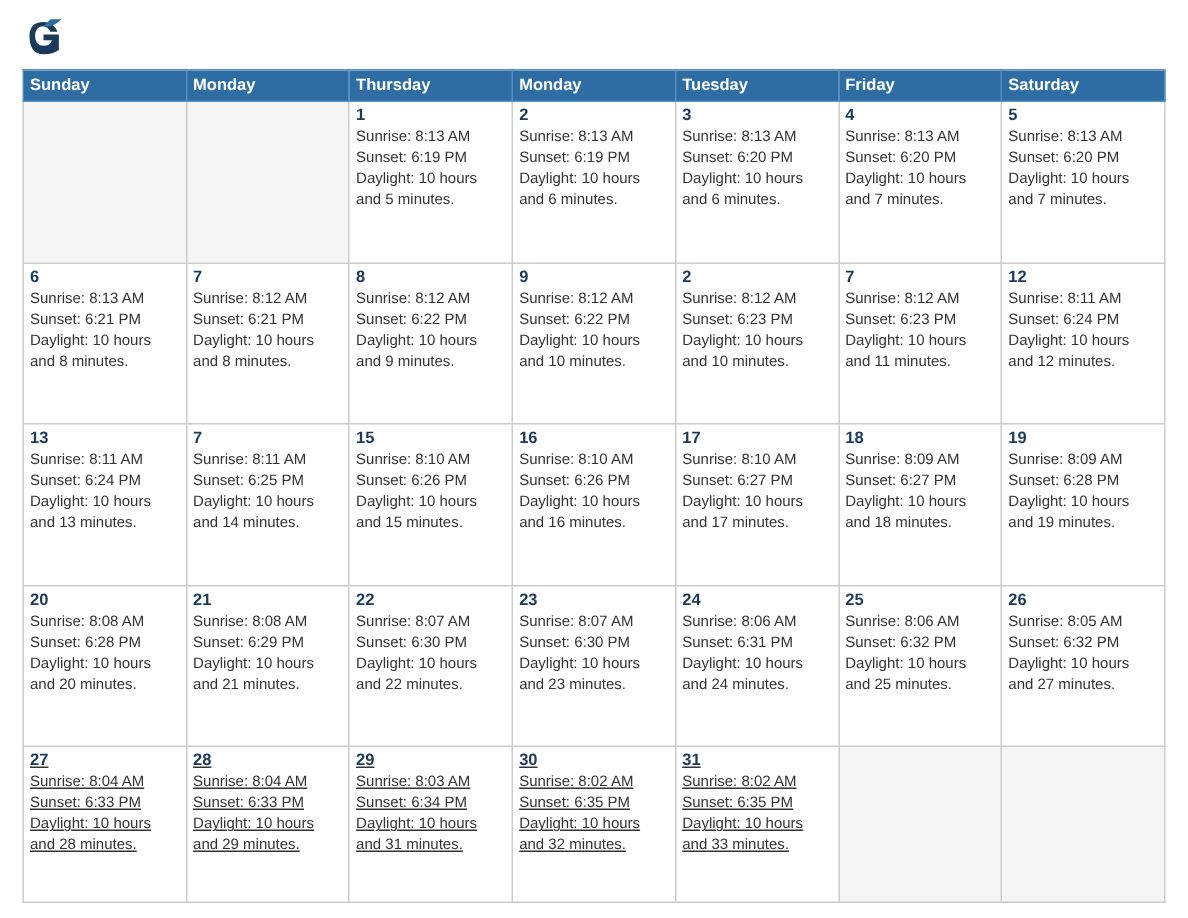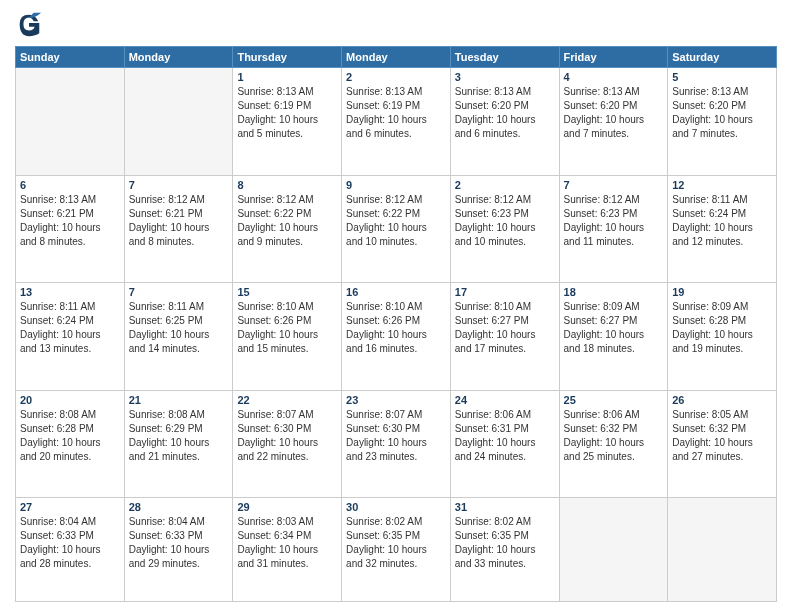--- a/index.html
+++ b/index.html
@@ -89,20 +89,21 @@
     .day-info {
       font-size: 10px;
       line-height: 1.4;
       color: #333;
     }
     .week-row td {
       height: 80px;
     }
     .last-row td {
       height: 70px;
+      text-decoration: underline;
     }
   </style>
 </head>
 <body>
 
 <div class="page">
   <div class="header">
     <div class="logo">
       <svg class="logo-icon" viewBox="0 0 30 30" xmlns="http://www.w3.org/2000/svg">
         <path d="M 5 15 Q 5 5 15 5 Q 22 5 25 12 L 20 12 Q 18 8 15 8 Q 9 8 9 15 Q 9 22 15 22 Q 20 22 21 18 L 15 18 L 15 14 L 26 14 L 26 25 Q 22 28 15 28 Q 5 28 5 15 Z" fill="#1a3a5c"></path>

